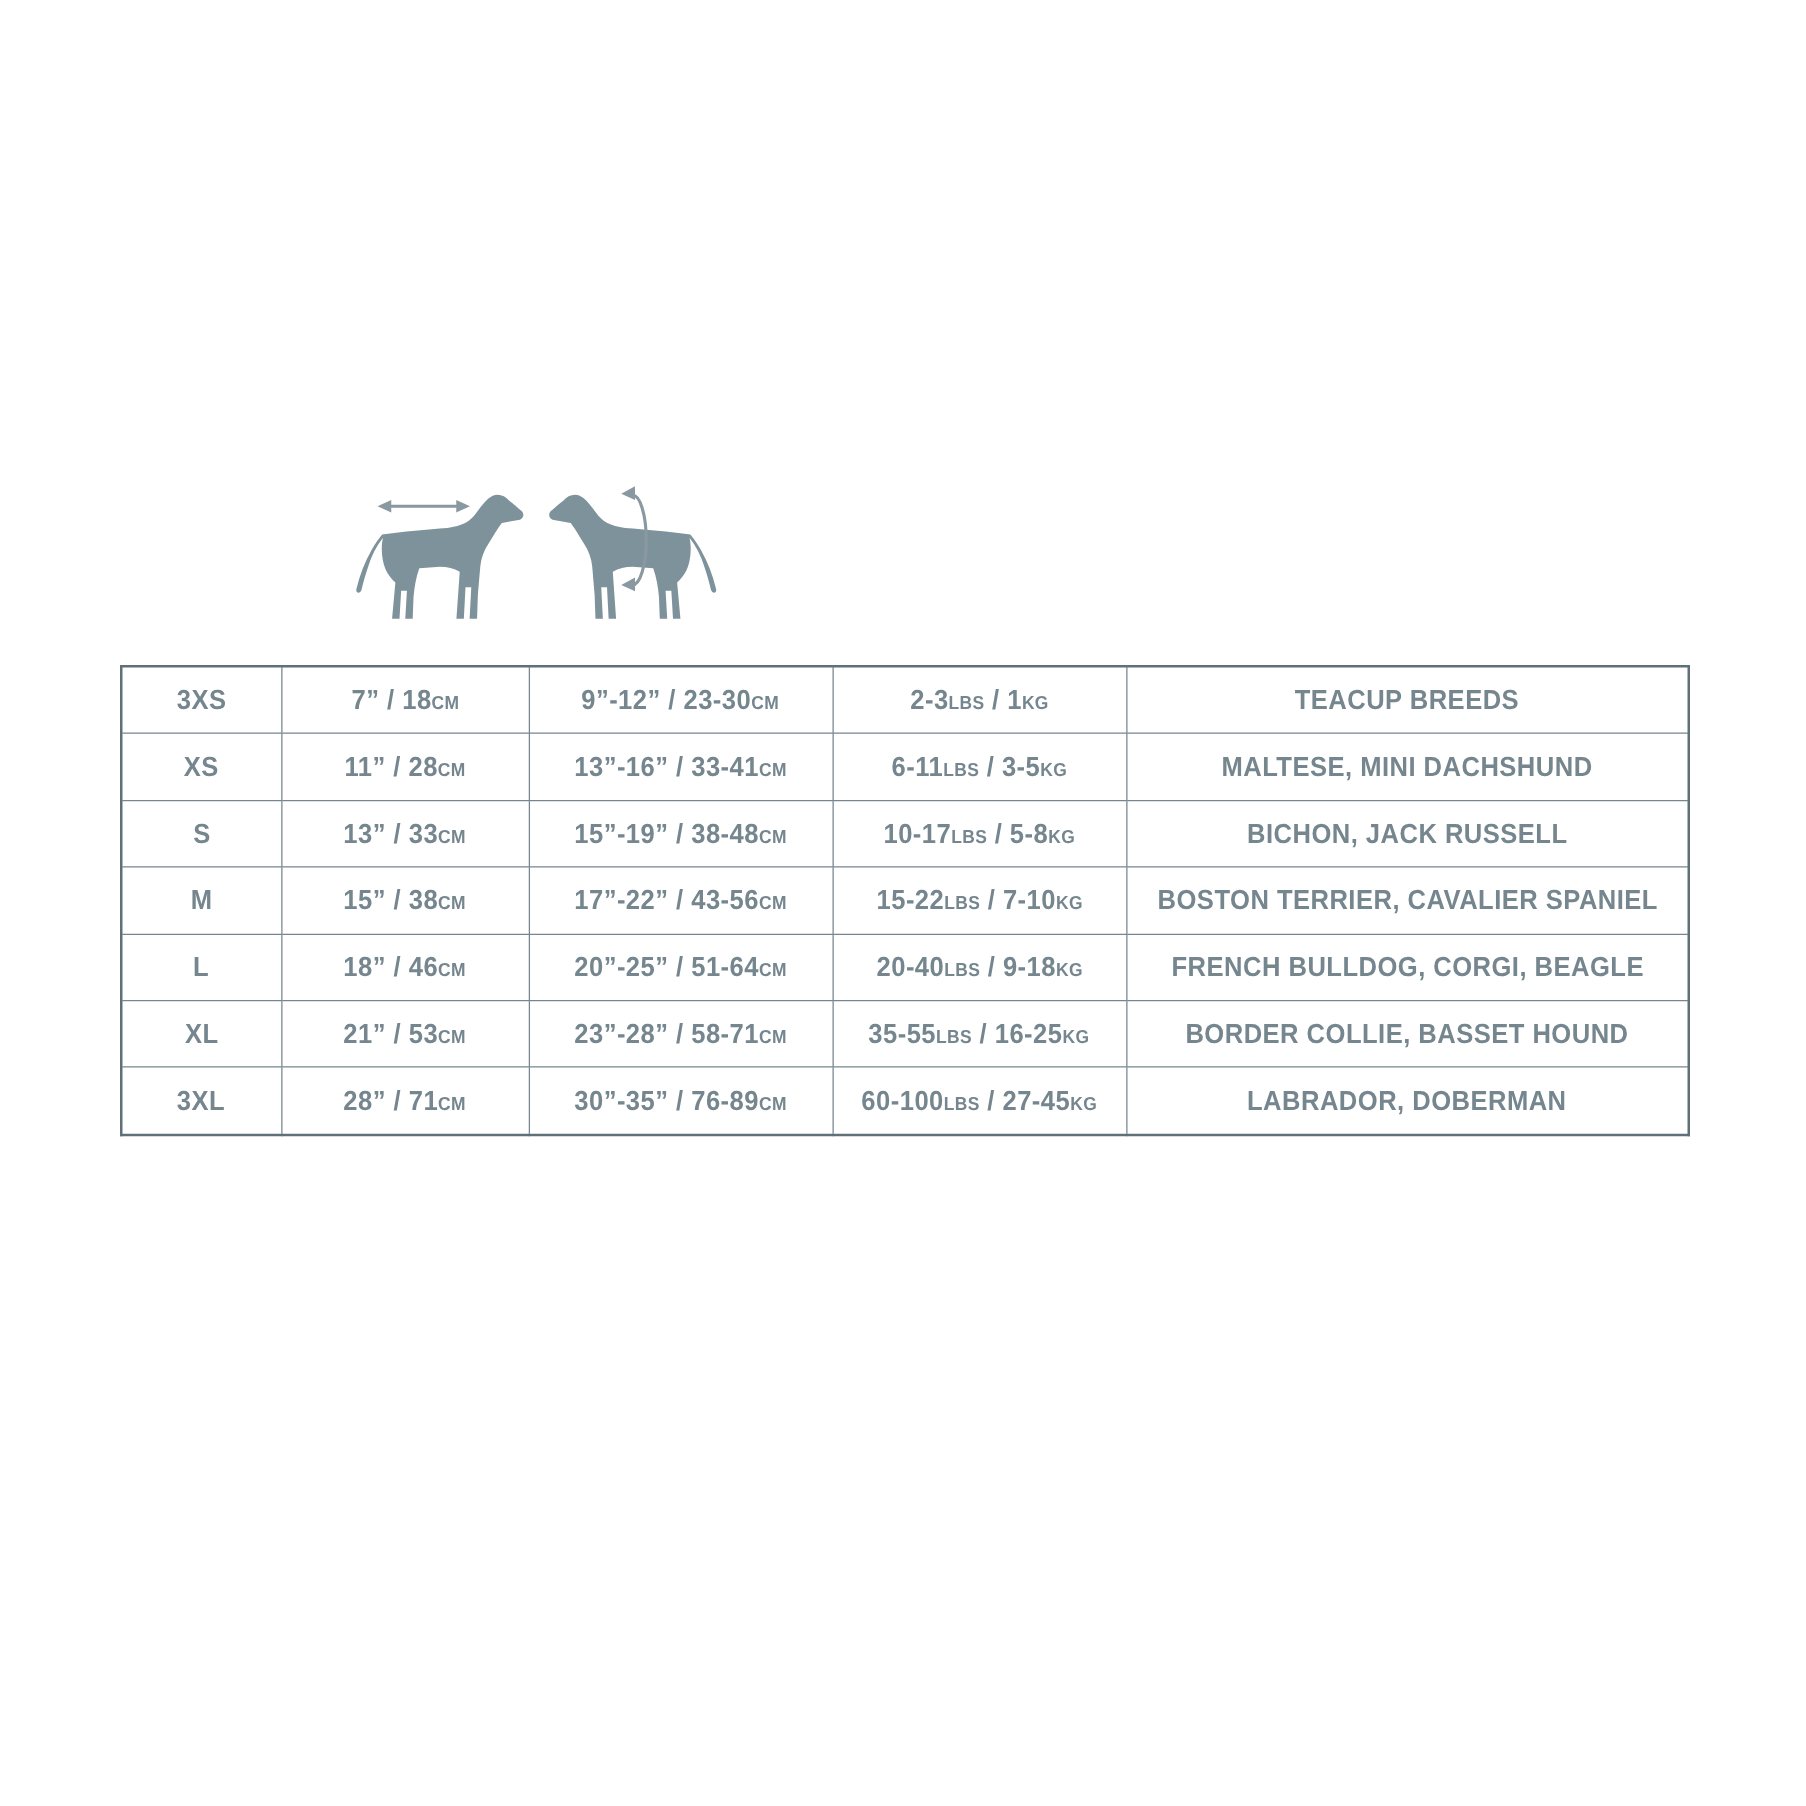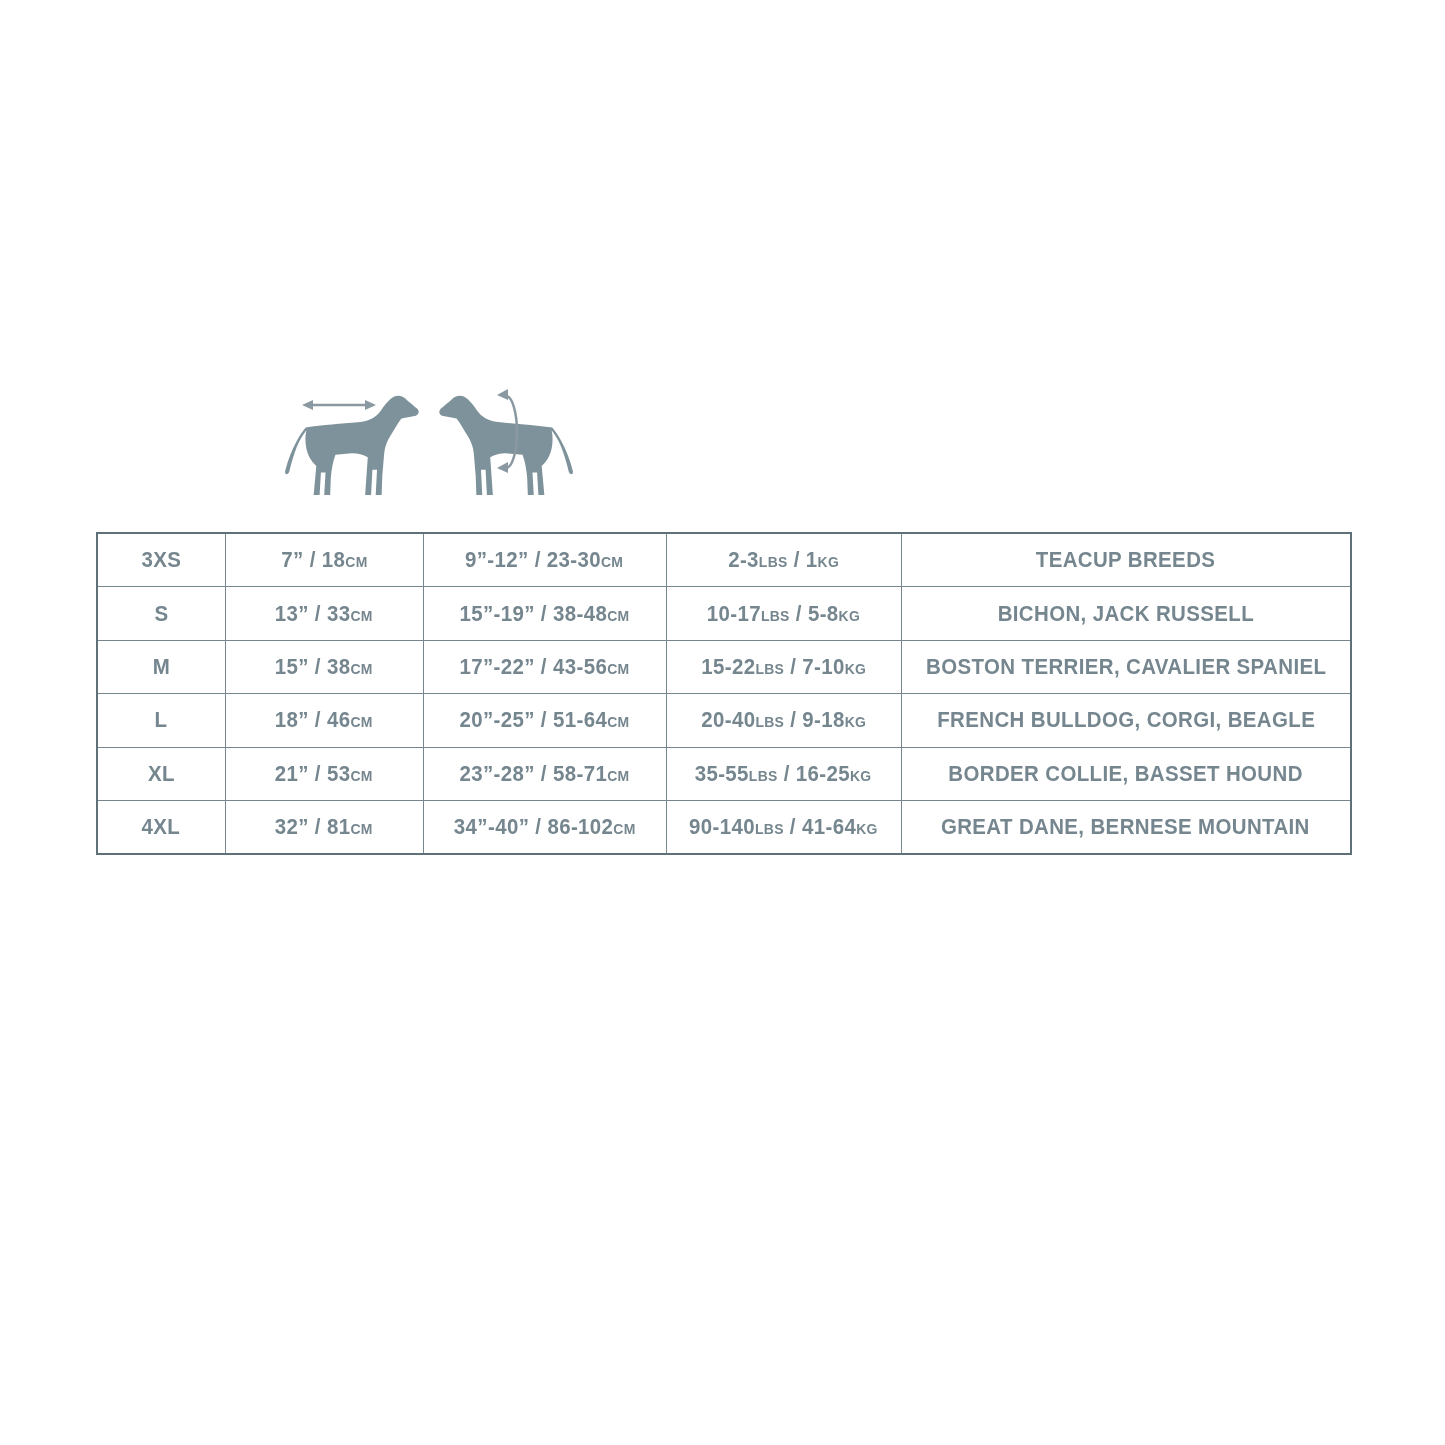--- a/index.html
+++ b/index.html
@@ -80,20 +80,27 @@
   <tbody>
   <tr>
     <td><span class="cellText">3XS</span></td>
     <td><span class="cellText">7” / 18<span class="unit">CM</span></span></td>
     <td><span class="cellText">9”-12” / 23-30<span class="unit">CM</span></span></td>
     <td><span class="cellText">2-3<span class="unit">LBS</span> / 1<span class="unit">KG</span></span></td>
     <td><span class="cellText">TEACUP BREEDS</span></td>
   </tr>
 
 
+  <tr>
+    <td><span class="cellText">XS</span></td>
+    <td><span class="cellText">11” / 28<span class="unit">CM</span></span></td>
+    <td><span class="cellText">13”-16” / 33-41<span class="unit">CM</span></span></td>
+    <td><span class="cellText">6-11<span class="unit">LBS</span> / 3-5<span class="unit">KG</span></span></td>
+    <td><span class="cellText">MALTESE, MINI DACHSHUND</span></td>
+  </tr>
 
   <tr>
     <td><span class="cellText">S</span></td>
     <td><span class="cellText">13” / 33<span class="unit">CM</span></span></td>
     <td><span class="cellText">15”-19” / 38-48<span class="unit">CM</span></span></td>
     <td><span class="cellText">10-17<span class="unit">LBS</span> / 5-8<span class="unit">KG</span></span></td>
     <td><span class="cellText">BICHON, JACK RUSSELL</span></td>
   </tr>
 
   <tr>
@@ -114,22 +121,22 @@
 
   <tr>
     <td><span class="cellText">XL</span></td>
     <td><span class="cellText">21” / 53<span class="unit">CM</span></span></td>
     <td><span class="cellText">23”-28” / 58-71<span class="unit">CM</span></span></td>
     <td><span class="cellText">35-55<span class="unit">LBS</span> / 16-25<span class="unit">KG</span></span></td>
     <td><span class="cellText">BORDER COLLIE, BASSET HOUND</span></td>
   </tr>
 
 
+  <tr>
+    <td><span class="cellText">3XL</span></td>
+    <td><span class="cellText">28” / 71<span class="unit">CM</span></span></td>
+    <td><span class="cellText">30”-35” / 76-89<span class="unit">CM</span></span></td>
+    <td><span class="cellText">60-100<span class="unit">LBS</span> / 27-45<span class="unit">KG</span></span></td>
+    <td><span class="cellText">LABRADOR, DOBERMAN</span></td>
+  </tr>
 
-  <tr>
-    <td><span class="cellText">4XL</span></td>
-    <td><span class="cellText">32” / 81<span class="unit">CM</span></span></td>
-    <td><span class="cellText">34”-40” / 86-102<span class="unit">CM</span></span></td>
-    <td><span class="cellText">90-140<span class="unit">LBS</span> / 41-64<span class="unit">KG</span></span></td>
-    <td><span class="cellText">GREAT DANE, BERNESE MOUNTAIN</span></td>
-  </tr>
 </tbody>
 </table>
 
 </body></html>

